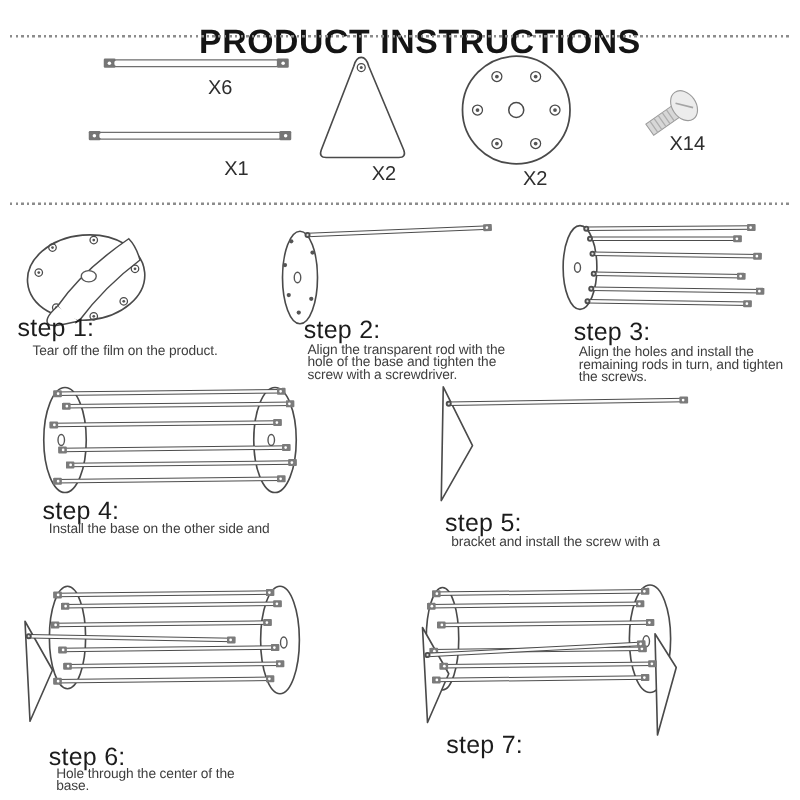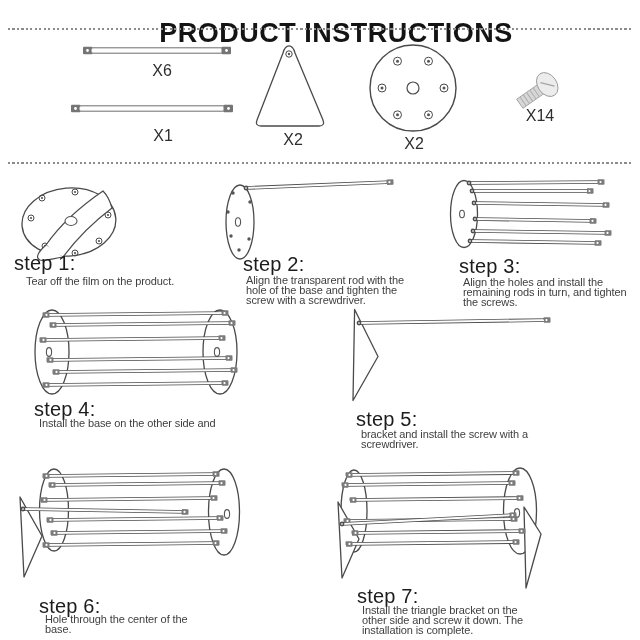--- a/index.html
+++ b/index.html
@@ -3,21 +3,21 @@
 <meta charset="utf-8">
 <style>
   html,body{margin:0;padding:0;background:#fff;}
   .page{position:relative;width:640px;height:640px;background:#ffffff;
         font-family:"Liberation Sans",sans-serif;overflow:hidden;}
   .title{position:absolute;top:2px;left:0;width:100%;text-align:center;margin:16px;
          font-size:27px;font-weight:700;letter-spacing:.5px;color:#141414;}
   .divider{position:absolute;left:8px;width:624px;height:2px;
            background:repeating-linear-gradient(to right,#8c8c8c 0 2px,transparent 2px 4.5px);}
   .d1{top:28px}.d2{top:162px}
-  .plabel{position:absolute;width:48px;text-align:center;font-size:16px;color:#2e2e2e;}
+  .plabel{position:absolute;width:48px;text-align:right;font-size:16px;color:#2e2e2e;}
   .step-h{position:absolute;font-size:20px;font-weight:400;color:#1c1c1c;letter-spacing:.2px;}
   .step-t{position:absolute;font-size:11px;line-height:10px;color:#3e3e3e;letter-spacing:-.1px;}
   svg.ill{position:absolute;overflow:visible;}
   .disc{fill:#fff;stroke:#4a4a4a;stroke-width:1.3;}
   .ring{fill:#fff;stroke:#555;stroke-width:1.1;}
   .hdot{fill:#555;}
   .donut{fill:none;stroke:#4a4a4a;stroke-width:1;}
   .rb{stroke:#4c4c4c;stroke-width:3.6;fill:none;}
   .rt{stroke:#fcfcfc;stroke-width:2;fill:none;}
   .tri{fill:#fff;stroke:#4a4a4a;stroke-width:1.3;stroke-linejoin:round;}
@@ -56,21 +56,21 @@
   </svg>
   <div class="plabel" style="left:138px;top:62px">X6</div>
 
   <svg class="ill" style="left:70px;top:102px" width="164" height="13" viewBox="0 0 164 13">
     <rect x="1" y="2.8" width="9.5" height="7.4" rx="1" fill="#757575"></rect>
       <circle cx="5.5" cy="6.5" r="1.4" fill="#fff"></circle>
     <rect x="9" y="3.8" width="146" height="5.4" rx="2" fill="#fdfdfd" stroke="#6e6e6e" stroke-width="1"></rect>
     <rect x="153.5" y="2.8" width="9.5" height="7.4" rx="1" fill="#757575"></rect>
       <circle cx="158.5" cy="6.5" r="1.4" fill="#fff"></circle>
   </svg>
-  <div class="plabel" style="left:139px;top:127px">X1</div>
+  <div class="plabel" style="left:151px;top:127px">X1</div>
 
   <svg class="ill" style="left:252px;top:40px" width="78" height="90" viewBox="0 0 78 90">
     <path class="tri" d="M31,13 C33.5,3.5 40.5,3.5 43,13 L71,80 C72.5,84 71,86 67,86 L9,86 C5,86 3.5,84 5,80 Z"></path>
     <circle cx="37" cy="14" r="3.2" class="donut"></circle>
       <circle cx="37" cy="14" r="1.2" class="hdot"></circle>
   </svg>
   <div class="plabel" style="left:269px;top:131px">X2</div>
 
   <svg class="ill" style="left:367px;top:42px" width="92" height="92" viewBox="0 0 92 92">
     <circle cx="46" cy="46" r="43" fill="#fff" stroke="#4a4a4a" stroke-width="1.4"></circle>
@@ -199,21 +199,20 @@
   </div>
 
   <svg class="ill" style="left:346px;top:306px" width="212" height="100" viewBox="0 0 212 100">
     <polygon class="tri" points="8.6,3.5 32,50.5 7,94.5"></polygon>
     <path class="rb" d="M13,17 L203,14"></path>
     <path class="rt" d="M13,17 L203,14" marker-start="url(#dotS)" marker-end="url(#capE)"></path>
   </svg>
   <div class="step-h" style="left:356px;top:408px">step 5:</div>
   <div class="step-t" style="left:361px;top:429px">
     <div>bracket and install the screw with a</div>
-    <div>screwdriver.</div>
   </div>
 
   <svg class="ill" style="left:12px;top:463px" width="232" height="122" viewBox="0 0 232 122">
     <ellipse cx="42" cy="47" rx="14.5" ry="41" class="disc"></ellipse>
     <ellipse cx="212" cy="49" rx="15.5" ry="43" class="disc"></ellipse>
     <ellipse cx="215" cy="51" rx="2.6" ry="4.4" class="ring"></ellipse>
     <polygon class="tri" points="8,34 30,73 12,114"></polygon>
     <path class="rb" d="M32,13 L206,11"></path>
       <path class="rt" d="M32,13 L206,11" marker-start="url(#capS)" marker-end="url(#capE)"></path>
     <path class="rb" d="M38,22 L212,20"></path>
@@ -250,19 +249,14 @@
     <path class="rb" d="M10,63 L181,61"></path>
       <path class="rt" d="M10,63 L181,61" marker-start="url(#capS)" marker-end="url(#capE)"></path>
     <path class="rb" d="M18,75 L189,73"></path>
       <path class="rt" d="M18,75 L189,73" marker-start="url(#capS)" marker-end="url(#capE)"></path>
     <path class="rb" d="M12,86 L183,84"></path>
       <path class="rt" d="M12,86 L183,84" marker-start="url(#capS)" marker-end="url(#capE)"></path>
     <path class="rb" d="M7,66 L180,57"></path>
     <path class="rt" d="M7,66 L180,57" marker-start="url(#dotS)" marker-end="url(#capE)"></path>
   </svg>
   <div class="step-h" style="left:357px;top:585px">step 7:</div>
-  <div class="step-t" style="left:362px;top:605px">
-    <div>Install the triangle bracket on the</div>
-    <div>other side and screw it down. The</div>
-    <div>installation is complete.</div>
-  </div>
 
 </div>
 
 </body></html>

